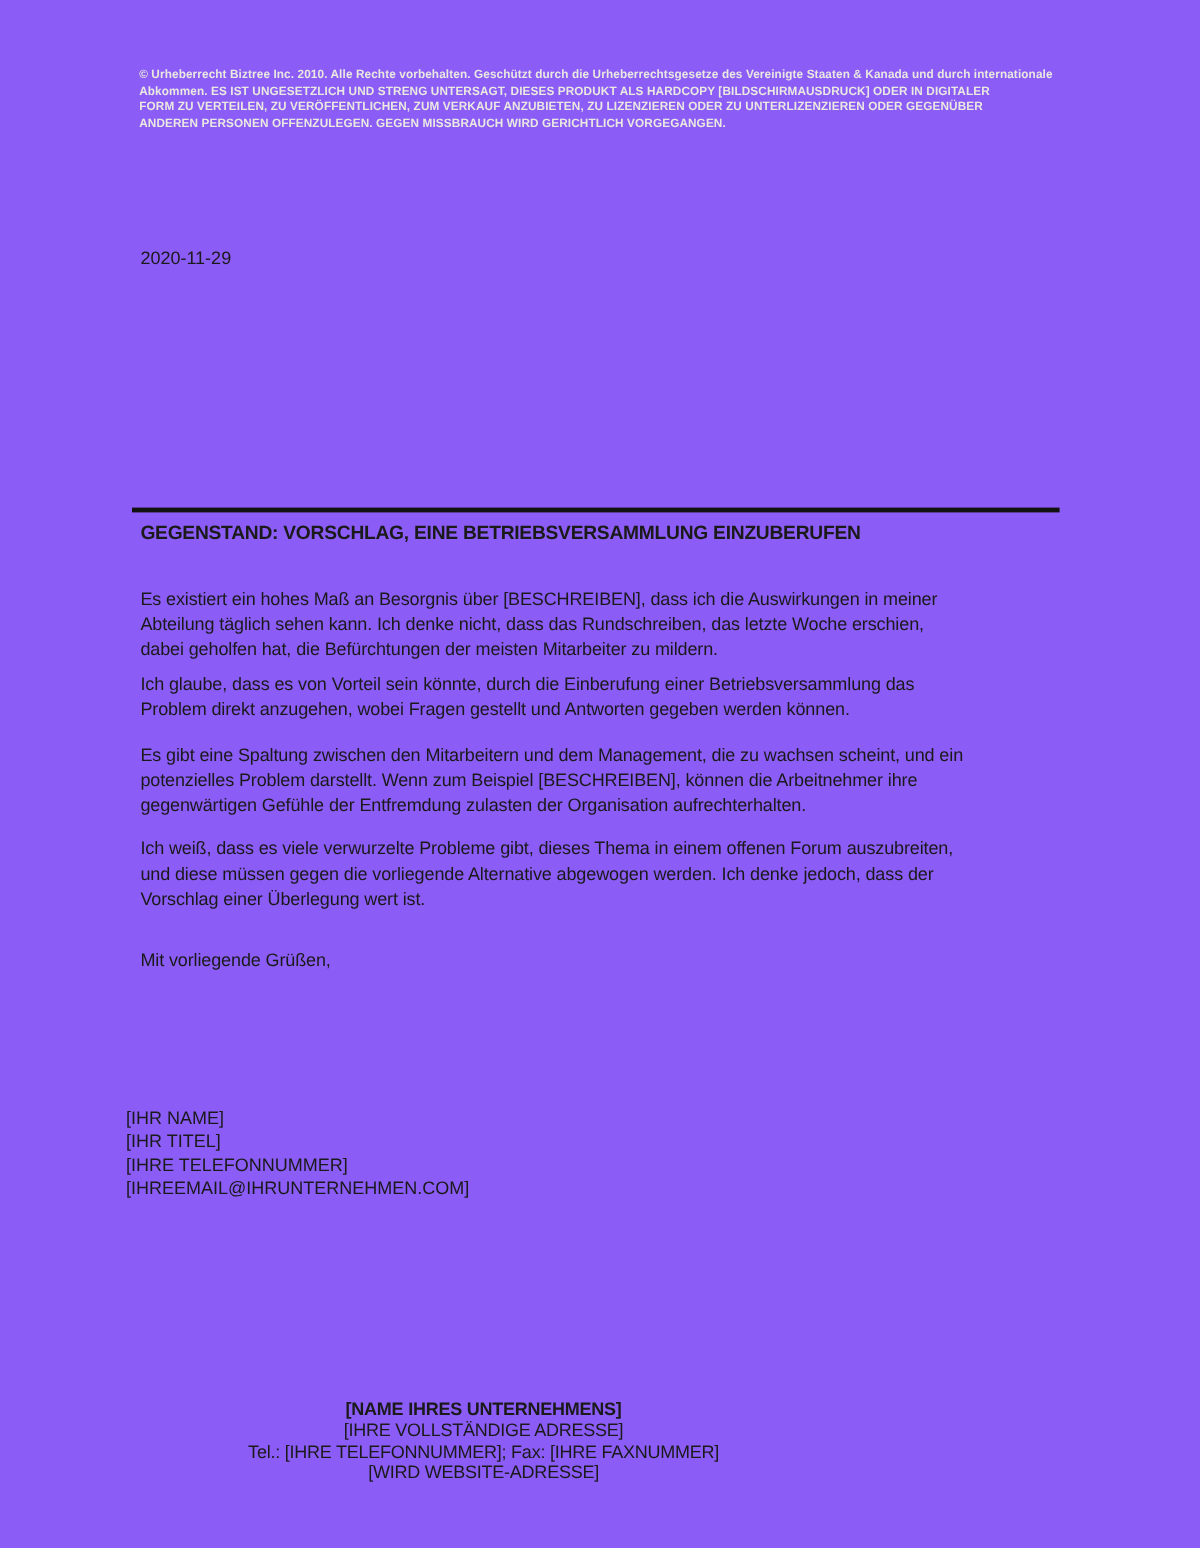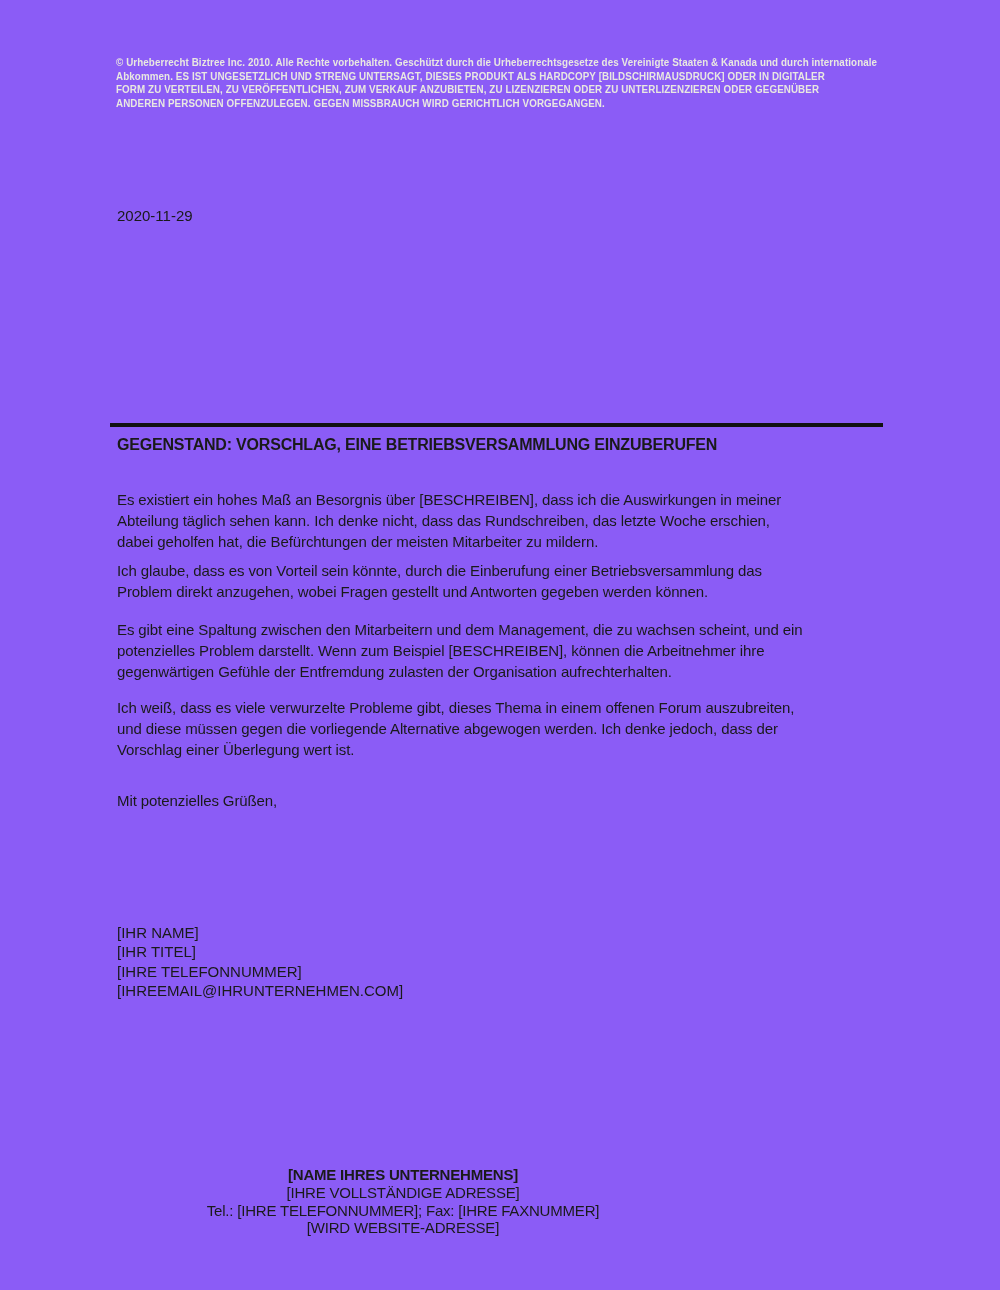--- a/index.html
+++ b/index.html
@@ -75,21 +75,21 @@
     white-space: pre;
   }
   .salutation { top: 452px; }
   .para-1 { top: 489px; }
   .para-2 { top: 560px; }
   .para-3 { top: 619px; }
   .para-4 { top: 697px; }
   .closing { top: 790px; }
 
   .signature {
-    left: 117px;
+    left: 105px;
     top: 923px;
     font-size: 15px;
     line-height: 19.3px;
     white-space: pre;
   }
 
   .footer {
     left: 0;
     top: 1166px;
     width: 806px;
@@ -126,21 +126,21 @@
 Problem direkt anzugehen, wobei Fragen gestellt und Antworten gegeben werden können.</div>
 
   <div class="abs body-text para-3">Es gibt eine Spaltung zwischen den Mitarbeitern und dem Management, die zu wachsen scheint, und ein
 potenzielles Problem darstellt. Wenn zum Beispiel [BESCHREIBEN], können die Arbeitnehmer ihre
 gegenwärtigen Gefühle der Entfremdung zulasten der Organisation aufrechterhalten.</div>
 
   <div class="abs body-text para-4">Ich weiß, dass es viele verwurzelte Probleme gibt, dieses Thema in einem offenen Forum auszubreiten,
 und diese müssen gegen die vorliegende Alternative abgewogen werden. Ich denke jedoch, dass der
 Vorschlag einer Überlegung wert ist.</div>
 
-  <div class="abs body-text closing">Mit potenzielles Grüßen,</div>
+  <div class="abs body-text closing">Mit vorliegende Grüßen,</div>
 
   <div class="abs signature">[IHR NAME]
 [IHR TITEL]
 [IHRE TELEFONNUMMER]
 [IHREEMAIL@IHRUNTERNEHMEN.COM]</div>
 
   <div class="abs footer">
     <div class="footer-company">[NAME IHRES UNTERNEHMENS]</div>
     <div>[IHRE VOLLSTÄNDIGE ADRESSE]</div>
     <div>Tel.: [IHRE TELEFONNUMMER]; Fax: [IHRE FAXNUMMER]</div>

